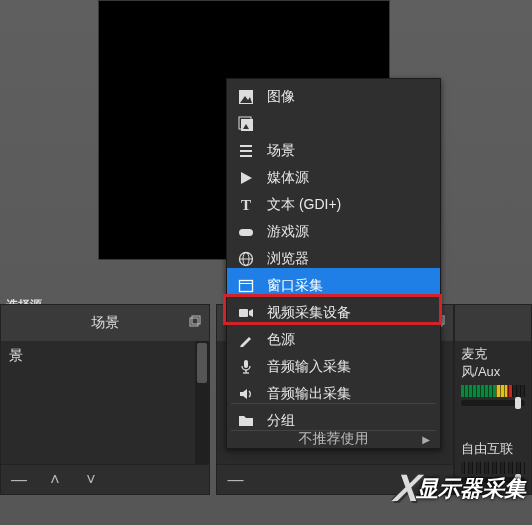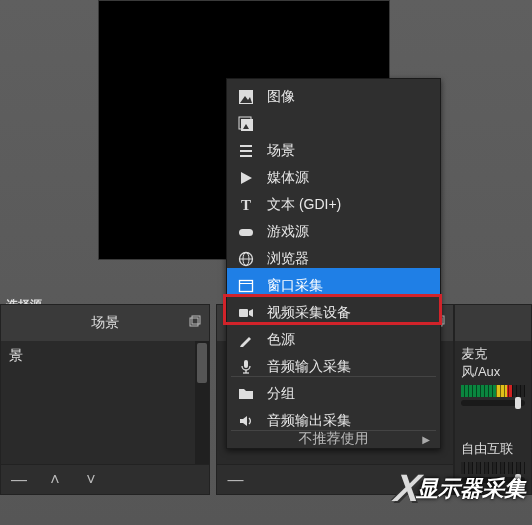--- a/index.html
+++ b/index.html
@@ -202,36 +202,36 @@
       <span class="ico">
           <svg width="16" height="16" viewBox="0 0 16 16">
             <rect x="6" y="1" width="4" height="8" rx="2" fill="#ddd"></rect>
             <path d="M4 7 a4 4 0 0 0 8 0" fill="none" stroke="#ddd" stroke-width="1.3"></path>
             <line x1="8" y1="11" x2="8" y2="14" stroke="#ddd" stroke-width="1.3"></line>
             <line x1="5" y1="14" x2="11" y2="14" stroke="#ddd" stroke-width="1.3"></line>
           </svg>
         </span>
       <span>音频输入采集</span>
     </div>
-    <div class="ctx-item sep-before">
-      <span class="ico">
-          <svg width="16" height="16" viewBox="0 0 16 16">
-            <path d="M1 5 L1 13 L15 13 L15 5 L8 5 L6 3 L1 3 Z" fill="#ddd"></path>
-          </svg>
-        </span>
-      <span>分组</span>
-    </div>
     <div class="ctx-item">
       <span class="ico">
           <svg width="16" height="16" viewBox="0 0 16 16">
             <polygon points="2,6 5,6 9,3 9,13 5,10 2,10" fill="#ddd"></polygon>
             <path d="M11 5 a4 4 0 0 1 0 6" fill="none" stroke="#ddd" stroke-width="1.3"></path>
           </svg>
         </span>
       <span>音频输出采集</span>
+    </div>
+    <div class="ctx-item sep-before">
+      <span class="ico">
+          <svg width="16" height="16" viewBox="0 0 16 16">
+            <path d="M1 5 L1 13 L15 13 L15 5 L8 5 L6 3 L1 3 Z" fill="#ddd"></path>
+          </svg>
+        </span>
+      <span>分组</span>
     </div>
     <div class="ctx-bottom sep-before ctx-item" style="justify-content:center;padding:0;">
       <span>不推荐使用</span>
       <span class="arrow" style="position:absolute;right:10px;">▶</span>
     </div>
   </div>
 
   <div class="wm">
     <span class="x">X</span>
     <span>显示器采集</span>

